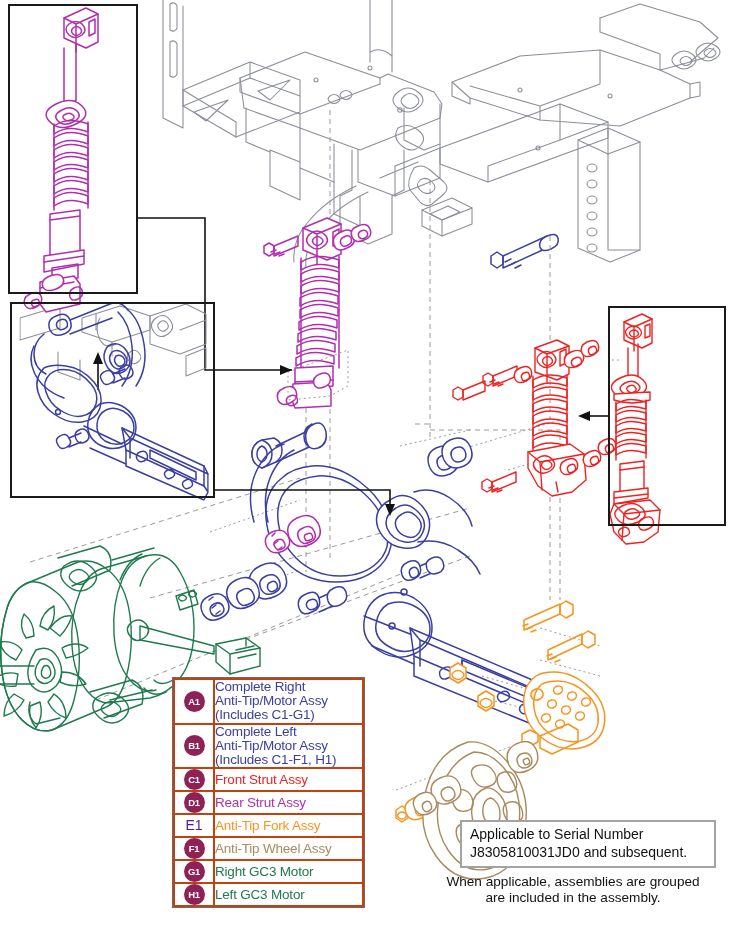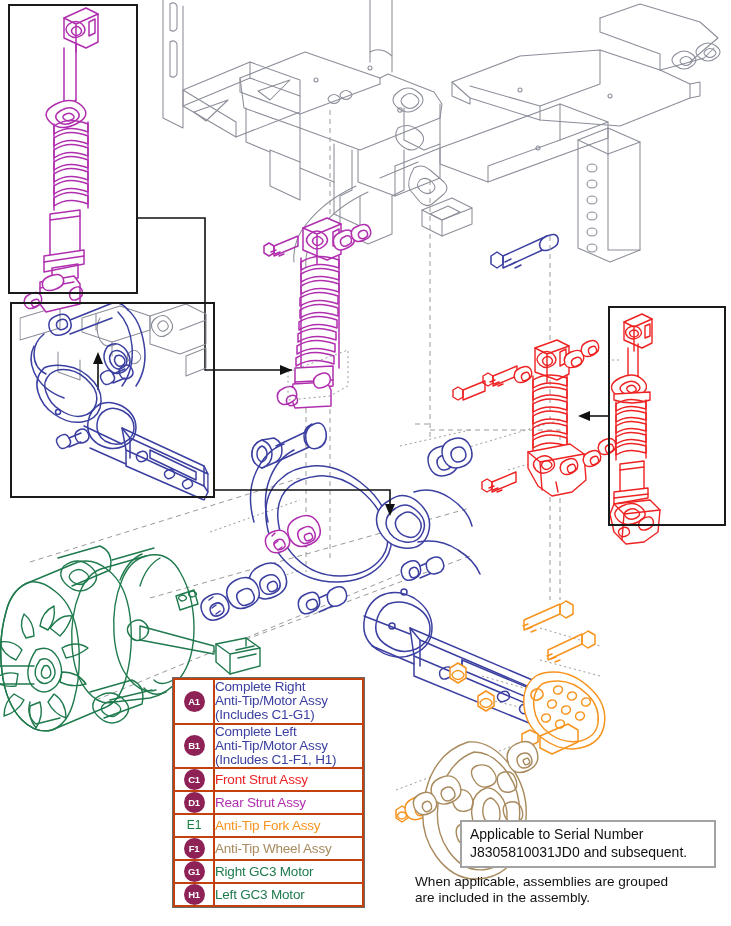--- a/index.html
+++ b/index.html
@@ -77,22 +77,22 @@
     background:#8e2257;
     color:#ffffff;
     font-size:9.5px;
     font-weight:bold;
     line-height:21px;
     text-align:center;
     letter-spacing:-0.3px;
   }
   .badge.plain{
     background:transparent;
-    color:#15803d;
-    font-size:12px;
+    color:#4c1d95;
+    font-size:14px;
     font-weight:400;
     line-height:21px;
     width:auto;
     border-radius:0;
     letter-spacing:0;
   }
 
   
   #serial-box{
     position:absolute;
@@ -110,21 +110,21 @@
     color:#111;
     white-space:nowrap;
   }
 
   
   #color-note{
     position:absolute;
     left:415px;
     top:874px;
     width:316px;
-    text-align:left;
+    text-align:center;
     font-size:13.6px;
     line-height:16.3px;
     color:#111;
   }
 </style>
 </head>
 <body>
 
 <div id="page">
 

